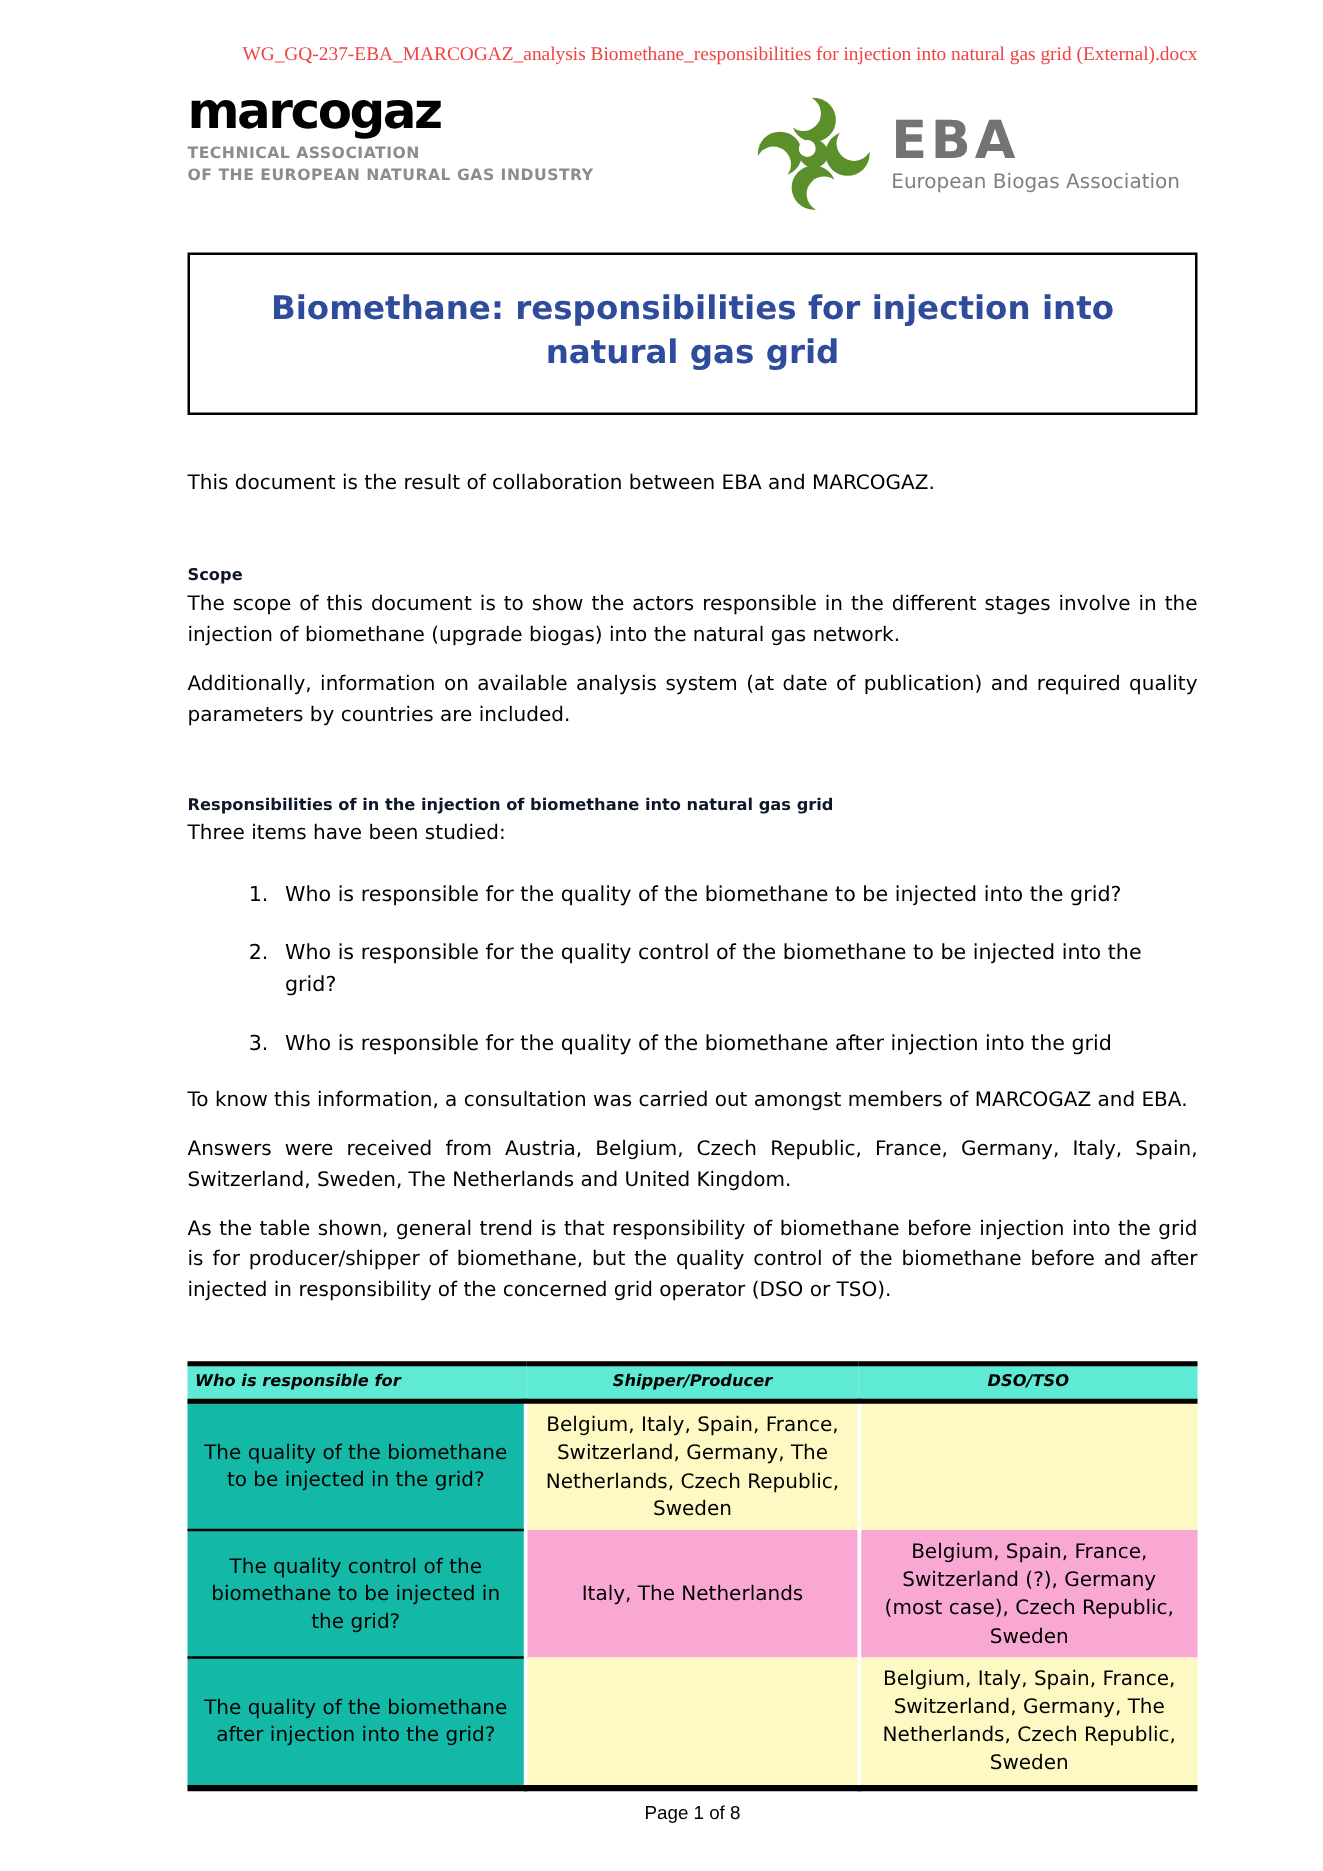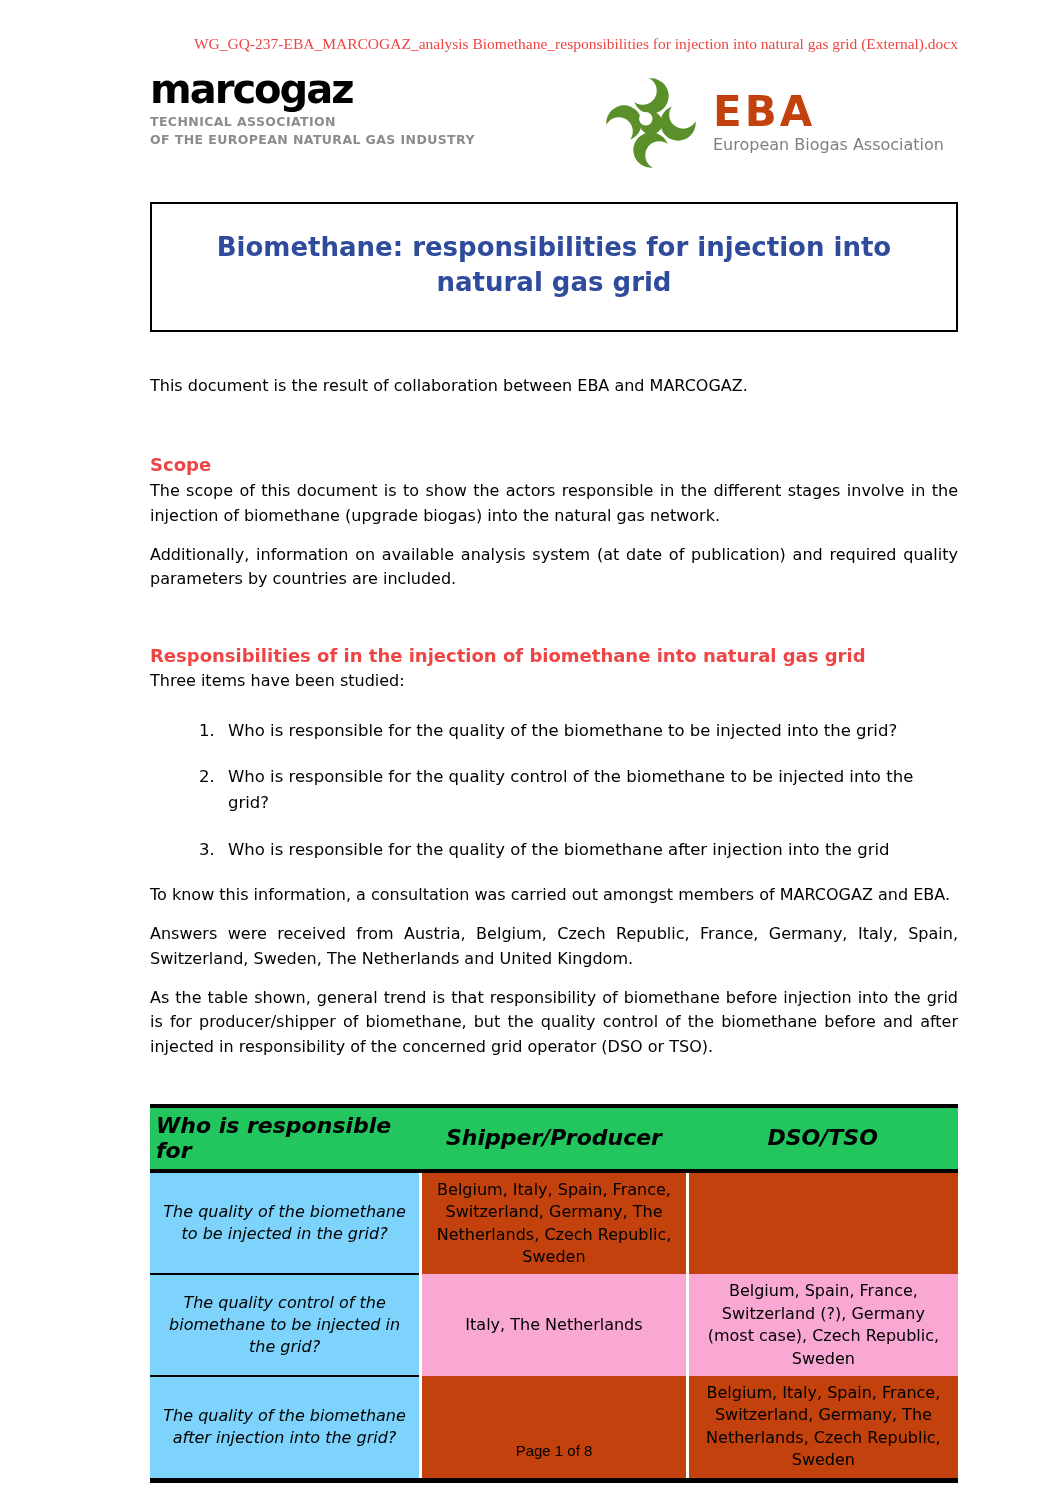--- a/index.html
+++ b/index.html
@@ -47,21 +47,21 @@
     color: #8c8c8c;
     line-height: 1.45;
   }
   .eba-logo { display: flex; align-items: center; margin-right: 14px; margin-top: 2px; }
   .eba-mark { width: 104px; height: 104px; }
   .eba-textblock { margin-left: 10px; }
   .eba-word {
     font-weight: bold;
     font-size: 42px;
     letter-spacing: 3px;
-    color: #c2410c;
+    color: #737373;
     line-height: 1;
   }
   .eba-sub {
     font-size: 16px;
     color: #7f7f7f;
     margin-top: 2px;
   }
 
   
   .title-box {
@@ -78,23 +78,23 @@
   }
 
   
   p.body-text {
     font-size: 16px;
     line-height: 1.55;
     text-align: justify;
   }
   .intro { margin-top: 42px; text-align: left !important; }
   h2.sec-heading {
-    font-size: 18px;
-    font-weight: bold;
-    color: #ef4444;
+    font-size: 13px;
+    font-weight: bold;
+    color: #0f172a;
     line-height: 1.5;
   }
   .scope-heading { margin-top: 52px; }
   .scope-p1 { margin-top: 1px; }
   .scope-p2 { margin-top: 14px; }
   .resp-heading { margin-top: 50px; }
   .lead { text-align: left !important; }
   ol.study-list {
     margin: 24px 0 0 46px;
     padding-left: 24px;
@@ -108,45 +108,44 @@
   
   table.resp-table {
     margin-top: 44px;
     width: 100%;
     border-collapse: collapse;
     border-top: 4px solid #000;
     border-bottom: 5px solid #000;
   }
   table.resp-table thead tr { border-bottom: 4px solid #000; }
   table.resp-table th {
-    background: #22c55e;
-    font-size: 22px;
+    background: #5eead4;
+    font-size: 13px;
     font-weight: bold;
     font-style: italic;
     padding: 5px 6px 6px;
   }
   th.h-left { text-align: left; padding-left: 10px; width: 33.5%; }
   th.h-mid  { text-align: center; width: 33%; }
   th.h-right{ text-align: center; width: 33.5%; }
   table.resp-table td {
     font-size: 16px;
     line-height: 1.4;
     text-align: center;
     vertical-align: middle;
     height: 93px;
     padding: 6px 10px;
   }
   td.q-cell {
-    background: #7dd3fc;
-    font-style: italic;
+    background: #14b8a6;
     padding: 6px 30px;
   }
   tr.r-sep td.q-cell { border-bottom: 2px solid #000; }
   td.d-cell { border-left: 3px solid #ffffff; }
-  tr.shaded td.d-cell { background: #c2410c; }
+  tr.shaded td.d-cell { background: #fef9c3; }
   tr.plain  td.d-cell { background: #f9a8d4; }
 
   
   .page-footer {
     position: absolute;
     bottom: 38px;
     left: 150px;
     width: 808px;
     text-align: center;
     font-size: 15px;

